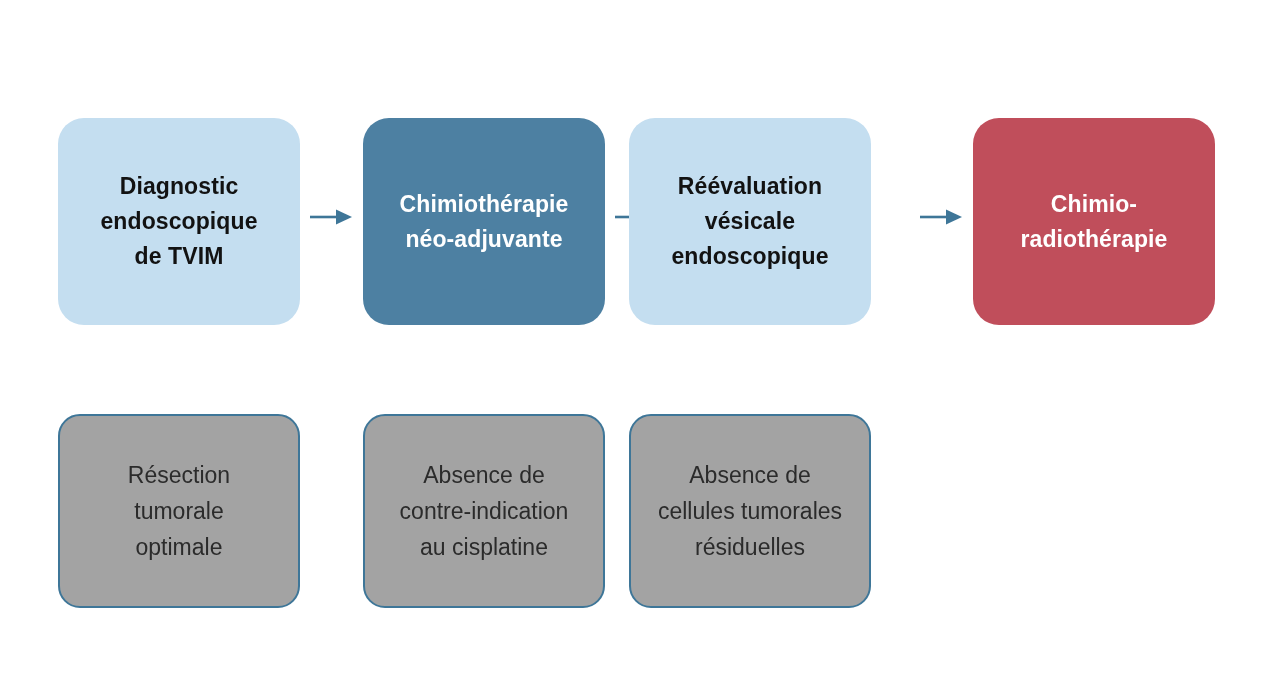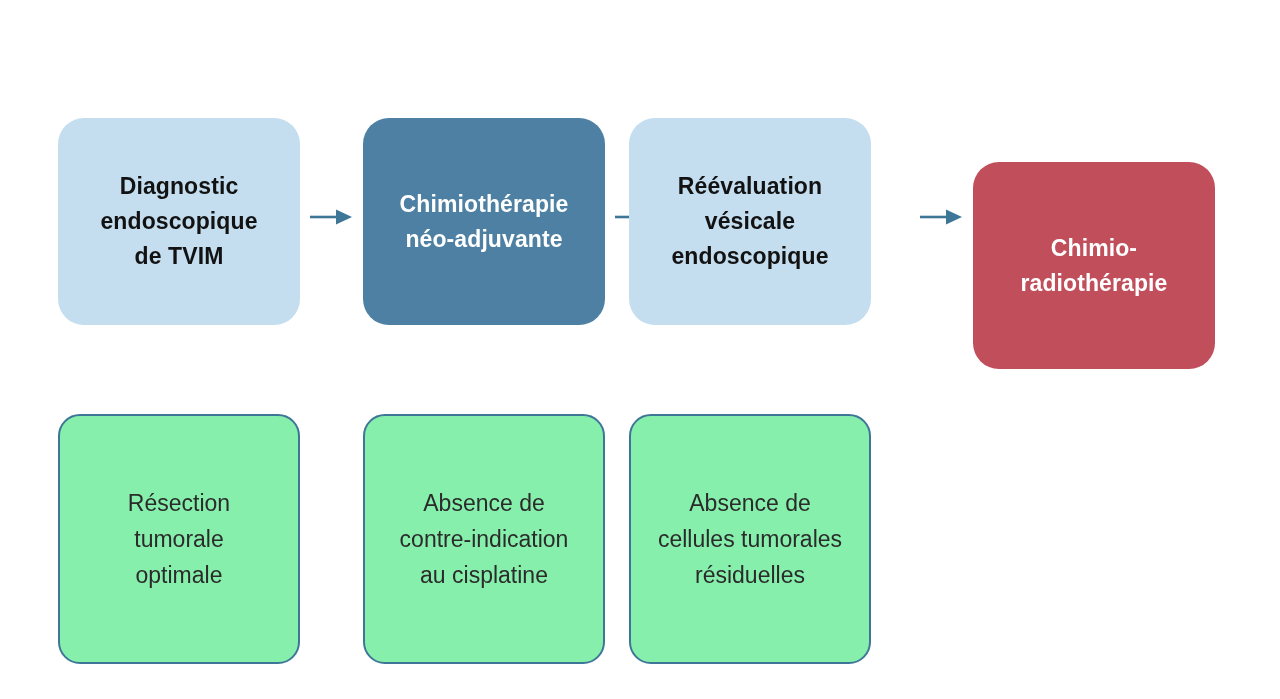--- a/index.html
+++ b/index.html
@@ -32,35 +32,35 @@
   }
   .step .para {
     white-space: pre-line;
     font-weight: bold;
     font-size: 23px;
     line-height: 35px;
     letter-spacing: 0.1px;
   }
   .variant-light-blue { background: #c4def0; color: #121212; }
   .variant-dark-blue  { background: #4d80a2; color: #ffffff; }
-  .variant-red        { background: #c04e5b; color: #ffffff; margin-top: 44px; }
+  .variant-red        { background: #c04e5b; color: #ffffff; }
   
   .arrow {
     position: absolute;
     top: 204px;
     width: 44px;
     height: 26px;
   }
   
   .cond {
     position: absolute;
     top: 414px;
     width: 242px;
-    height: 250px;
-    background: #86efac;
+    height: 194px;
+    background: #a3a3a3;
     border: 2.5px solid #3e7698;
     border-radius: 22px;
     display: flex;
     align-items: center;
     justify-content: center;
     text-align: center;
     box-sizing: border-box;
     padding: 8px;
   }
   .cond .para {

